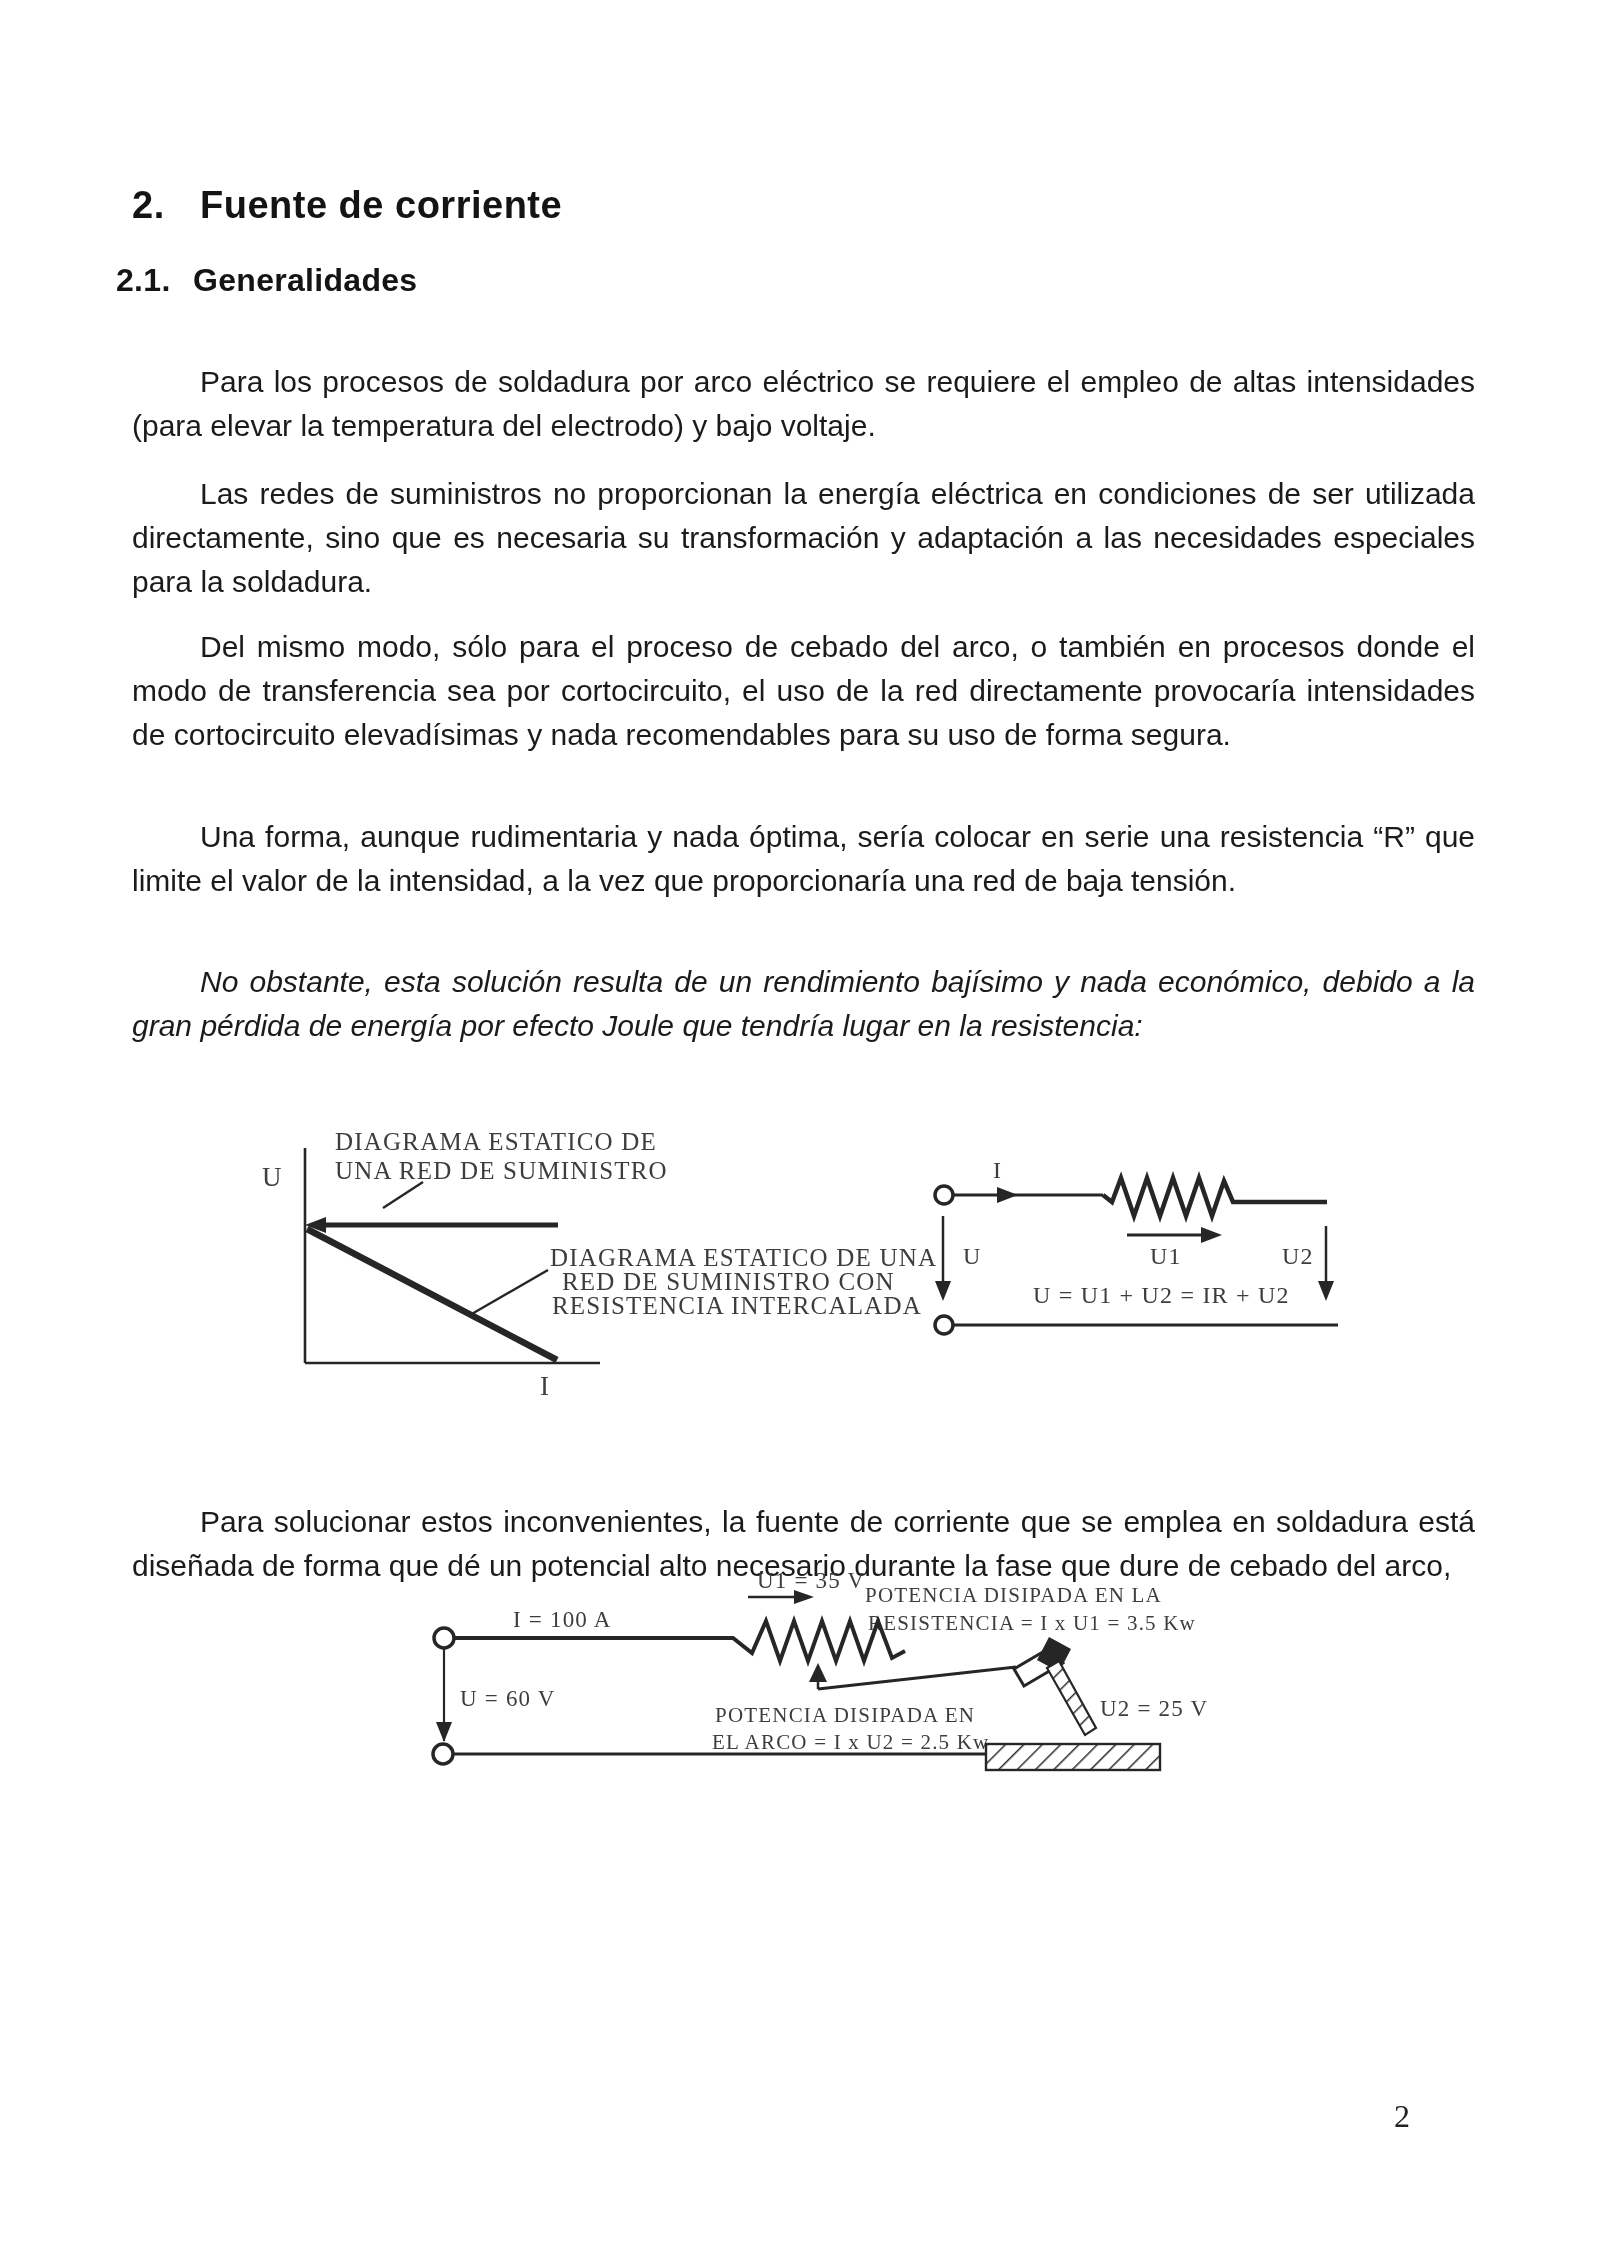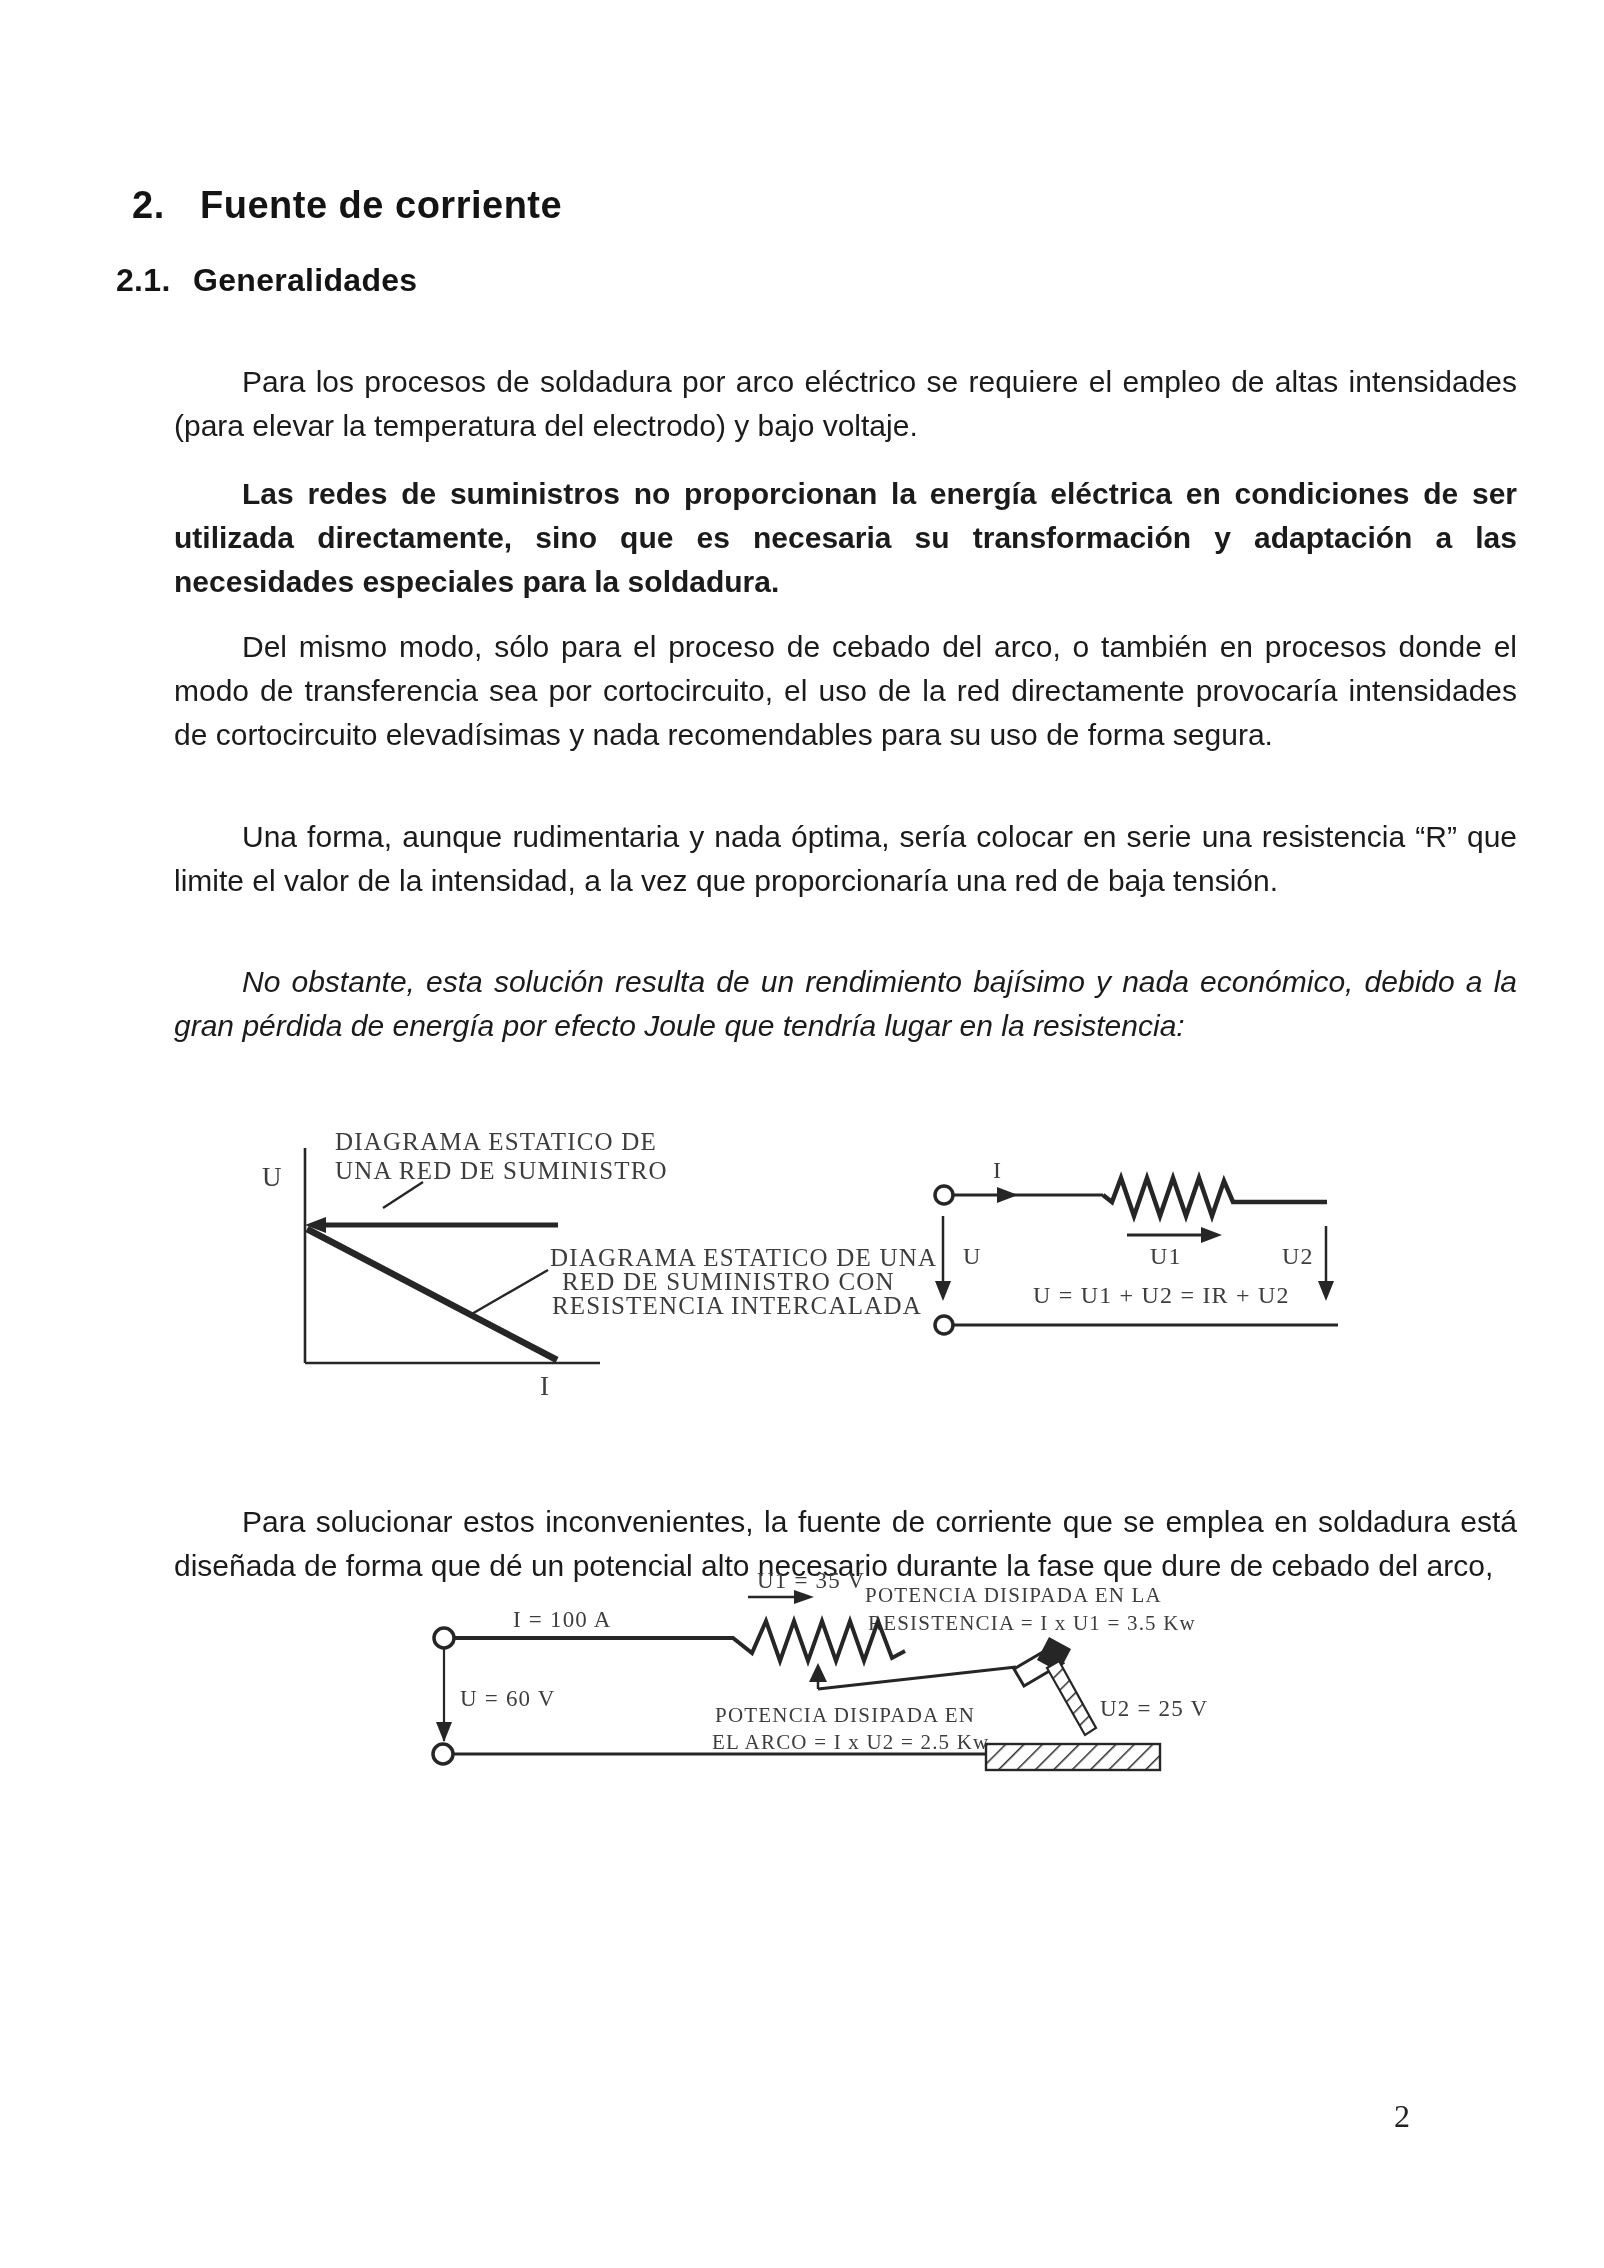--- a/index.html
+++ b/index.html
@@ -18,24 +18,23 @@
     position:absolute; left:116px; top:262px;
     font-size:32px; font-weight:bold; letter-spacing:0.3px;
     display:flex;
   }
   .h2 .num { width:77px; }
   .par {
     position:absolute; left:132px; width:1343px;
     font-size:30px; line-height:44px;
     text-align:justify; text-indent:68px;
     color:#1b1b1b;
-    margin-left:42px;
   }
   .p1 { top:330px; }
-  .p2 { top:442px;font-weight:bold; }
+  .p2 { top:442px; }
   .p3 { top:595px; }
   .p4 { top:785px; }
   .p5 { top:930px;font-style:italic; }
   .p6 { top:1470px; }
   .fig { position:absolute; }
   .fig1 { left:250px; top:1128px; }
   .fig2 { left:425px; top:1561px; }
   .figtext {
     font-family:"Liberation Serif", serif;
     fill:#3d3d3d; letter-spacing:1.2px;

